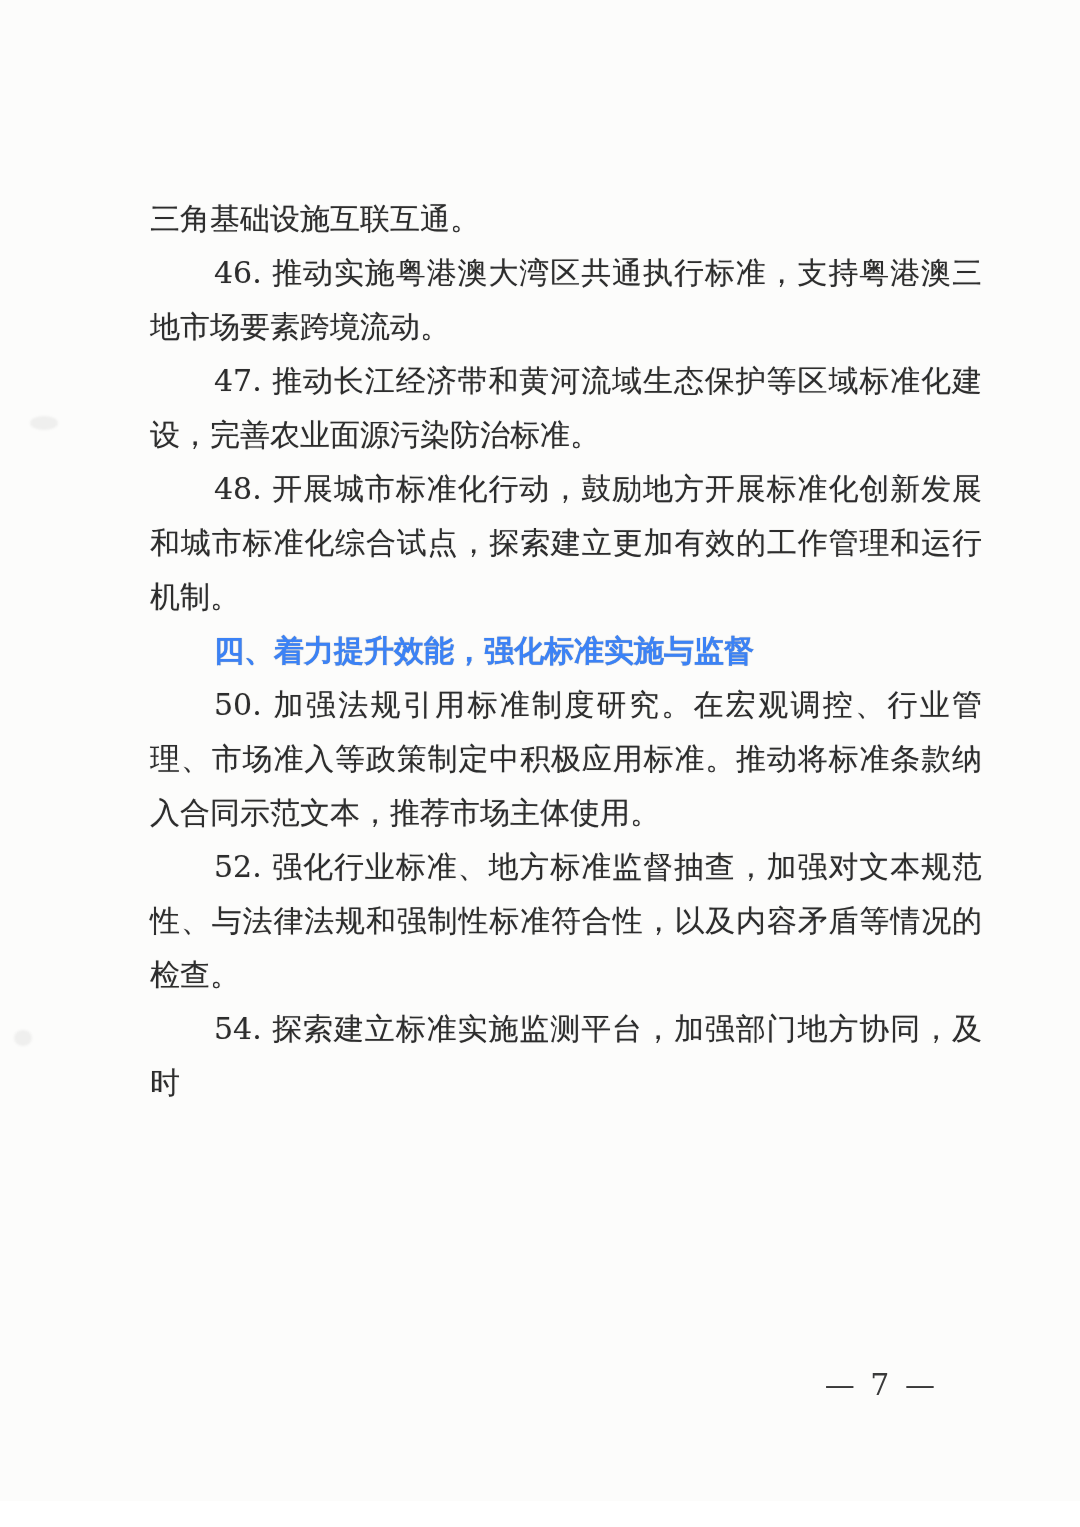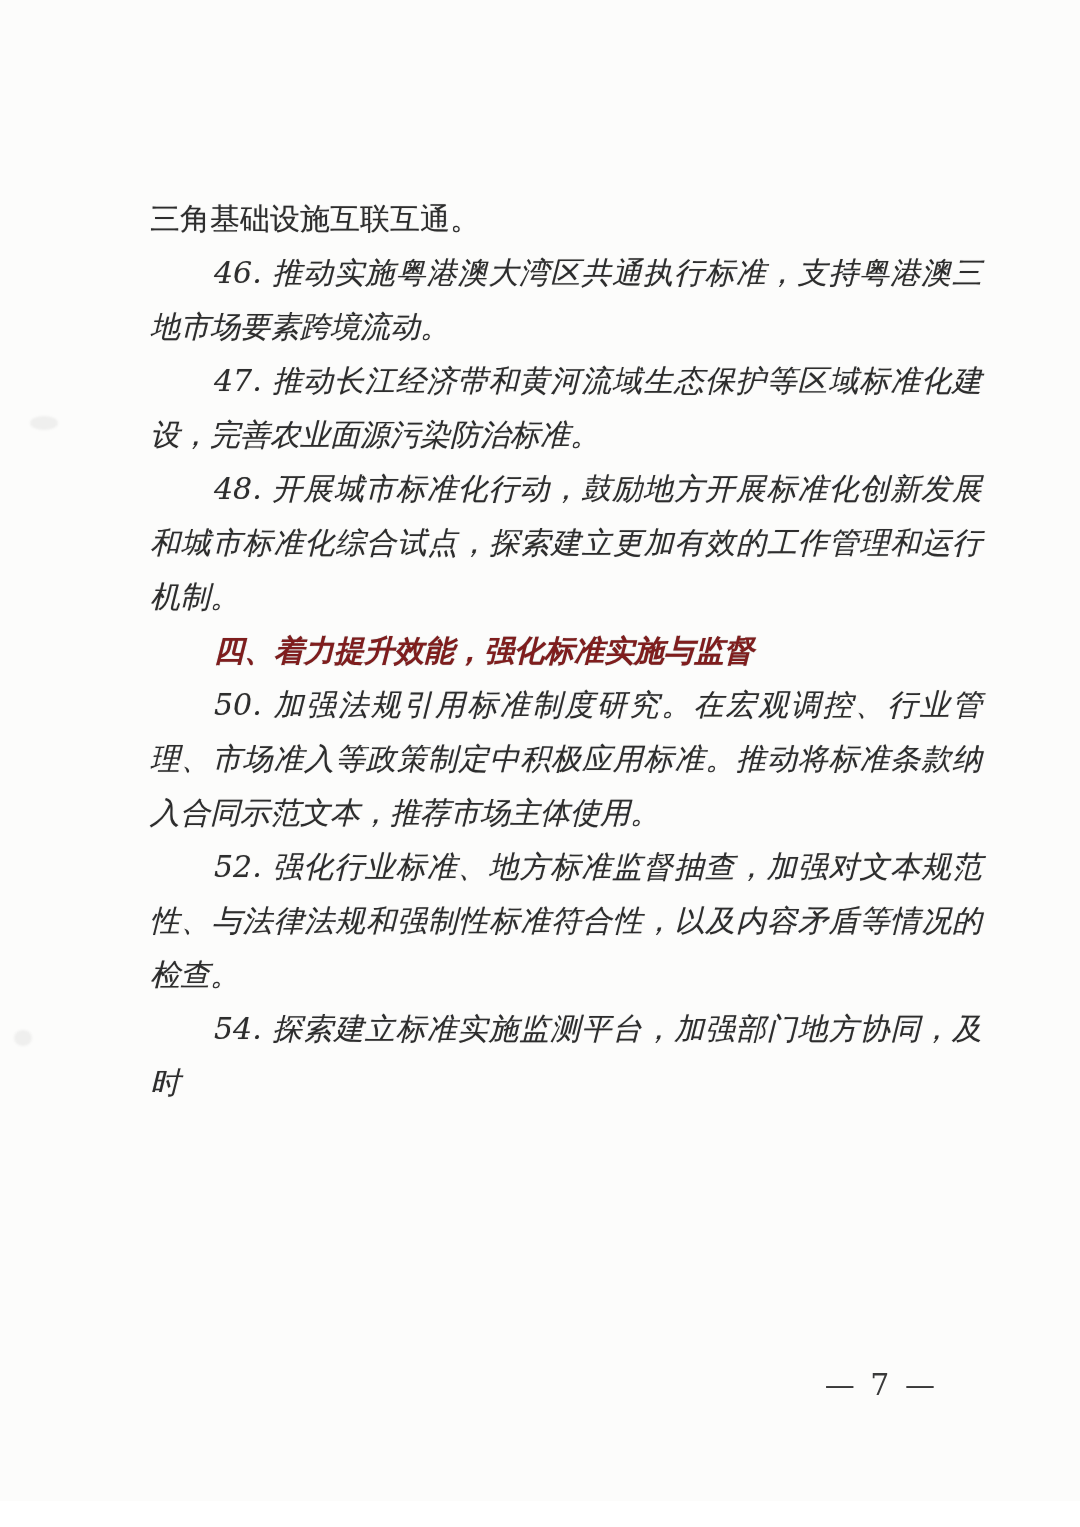--- a/index.html
+++ b/index.html
@@ -29,26 +29,25 @@
     color: #2d2d2d;
     text-align: justify;
   }
   .content p {
     margin: 0;
     padding: 0;
     text-shadow: 0 0 1px rgba(45,45,45,0.35);
   }
   .content p.indent {
     text-indent: 64px;
-    font-style: italic;
   }
   .content p.heading {
     font-family: "DejaVu Sans", "Liberation Sans", sans-serif;
     font-weight: 700;
-    color: #7f1d1d;
+    color: #3b82f6;
     text-shadow: 0 0 1px rgba(30,30,30,0.45);
   }
   .page-number {
     position: absolute;
     top: 1367px;
     right: 142px;
     font-size: 30px;
     color: #3a3a3a;
     letter-spacing: 3px;
     font-family: "DejaVu Serif", "Liberation Serif", serif;

